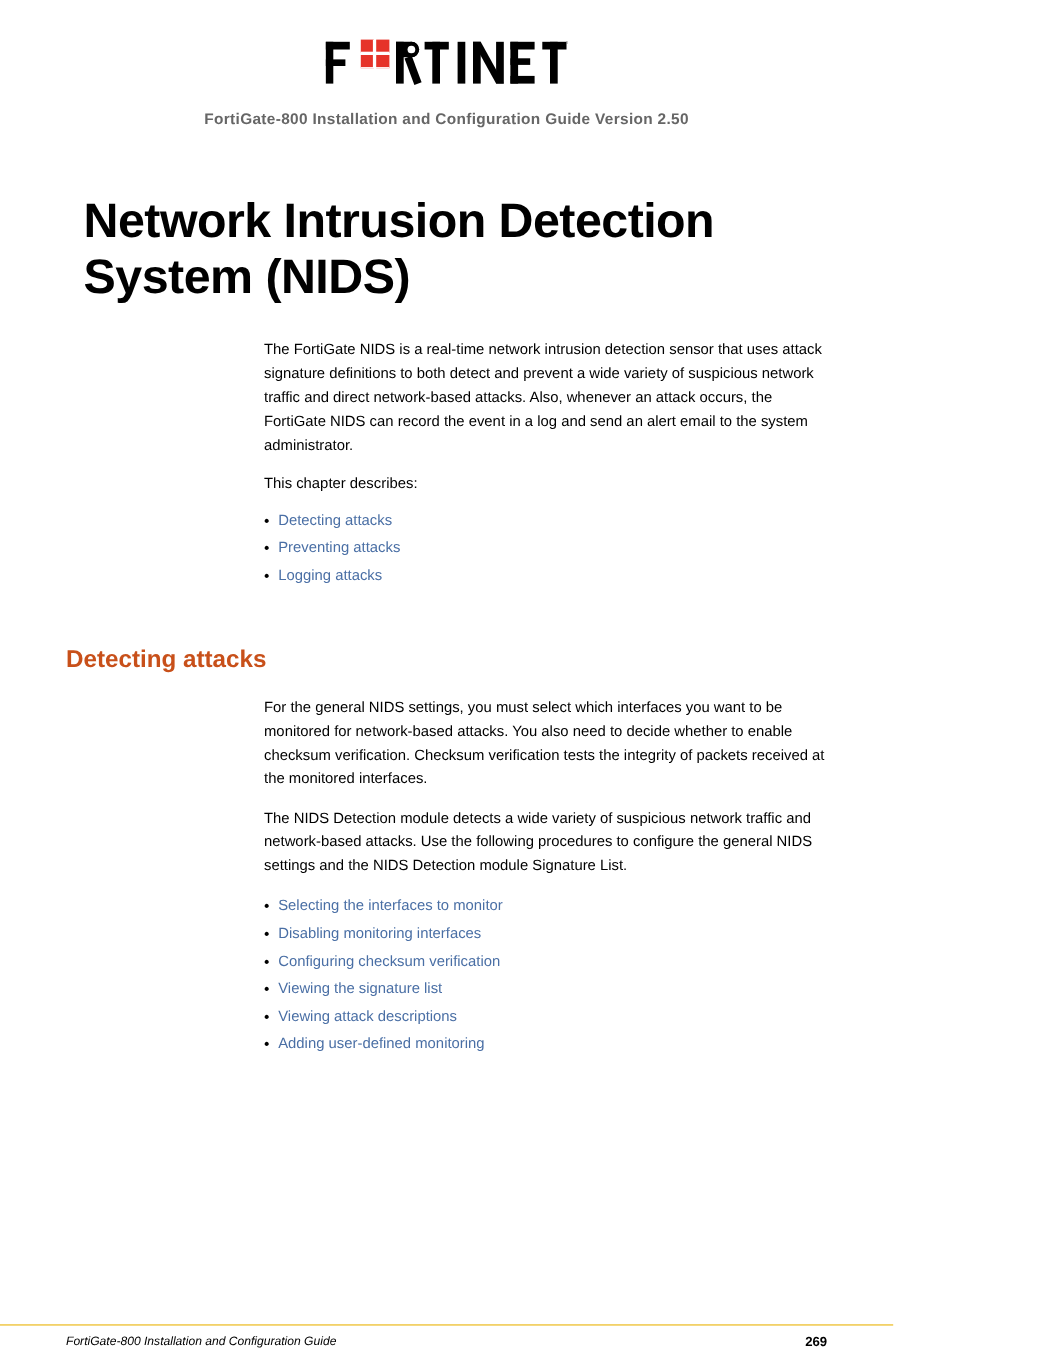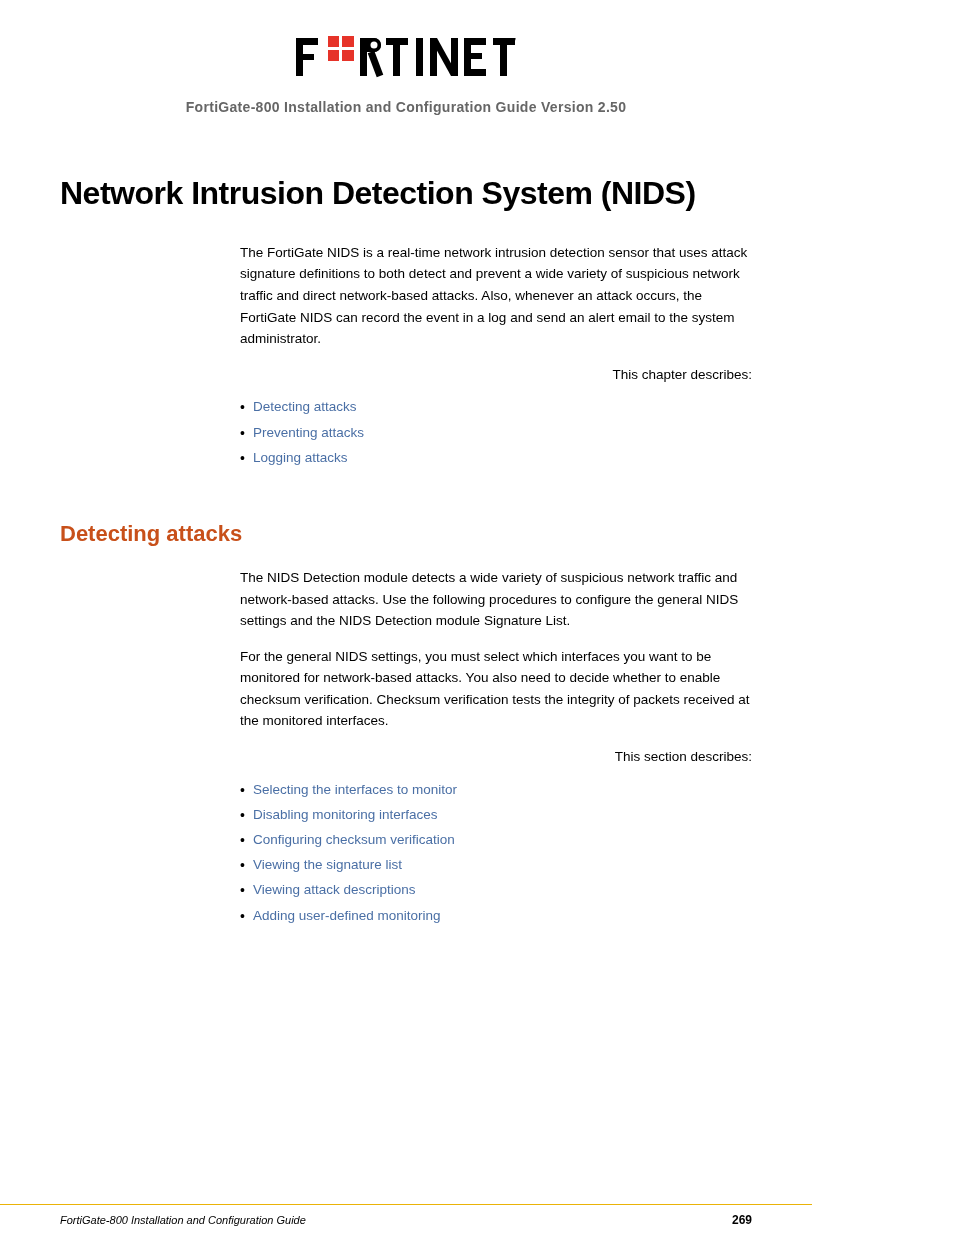--- a/index.html
+++ b/index.html
@@ -50,45 +50,44 @@
     }
 
     
     .content {
       flex: 1;
       padding: 0 60px 40px 60px;
     }
 
     
     .page-title {
-      font-size: 32px;
+      font-size: 44px;
       font-weight: 900;
       color: #000000;
-      margin: 40px 0 30px 0;
+      margin: 40px 0 30px 16px;
       line-height: 1.15;
       letter-spacing: -0.5px;
     }
 
     
     .intro-block {
       margin-left: 180px;
       margin-right: 0;
     }
 
     .intro-block p {
       font-size: 13.5px;
       line-height: 1.6;
       color: #000000;
       margin-bottom: 14px;
     }
 
     .intro-block .chapter-describes {
       font-size: 13.5px;
       margin-bottom: 10px;
-      text-align: right;
     }
 
     
     .bullet-list {
       list-style: none;
       padding: 0;
       margin: 0 0 14px 0;
     }
 
     .bullet-list li {
@@ -211,23 +210,22 @@
         </li>
         <li>
           <a href="#">Logging attacks</a>
         </li>
       </ul>
     </div>
 
     <h2 class="section-heading">Detecting attacks</h2>
 
     <div class="intro-block">
+      <p>For the general NIDS settings, you must select which interfaces you want to be monitored for network-based attacks. You also need to decide whether to enable checksum verification. Checksum verification tests the integrity of packets received at the monitored interfaces.</p>
       <p>The NIDS Detection module detects a wide variety of suspicious network traffic and network-based attacks. Use the following procedures to configure the general NIDS settings and the NIDS Detection module Signature List.</p>
-      <p>For the general NIDS settings, you must select which interfaces you want to be monitored for network-based attacks. You also need to decide whether to enable checksum verification. Checksum verification tests the integrity of packets received at the monitored interfaces.</p>
-      <p class="chapter-describes">This section describes:</p>
       <ul class="bullet-list">
         <li>
           <a href="#">Selecting the interfaces to monitor</a>
         </li>
         <li>
           <a href="#">Disabling monitoring interfaces</a>
         </li>
         <li>
           <a href="#">Configuring checksum verification</a>
         </li>

